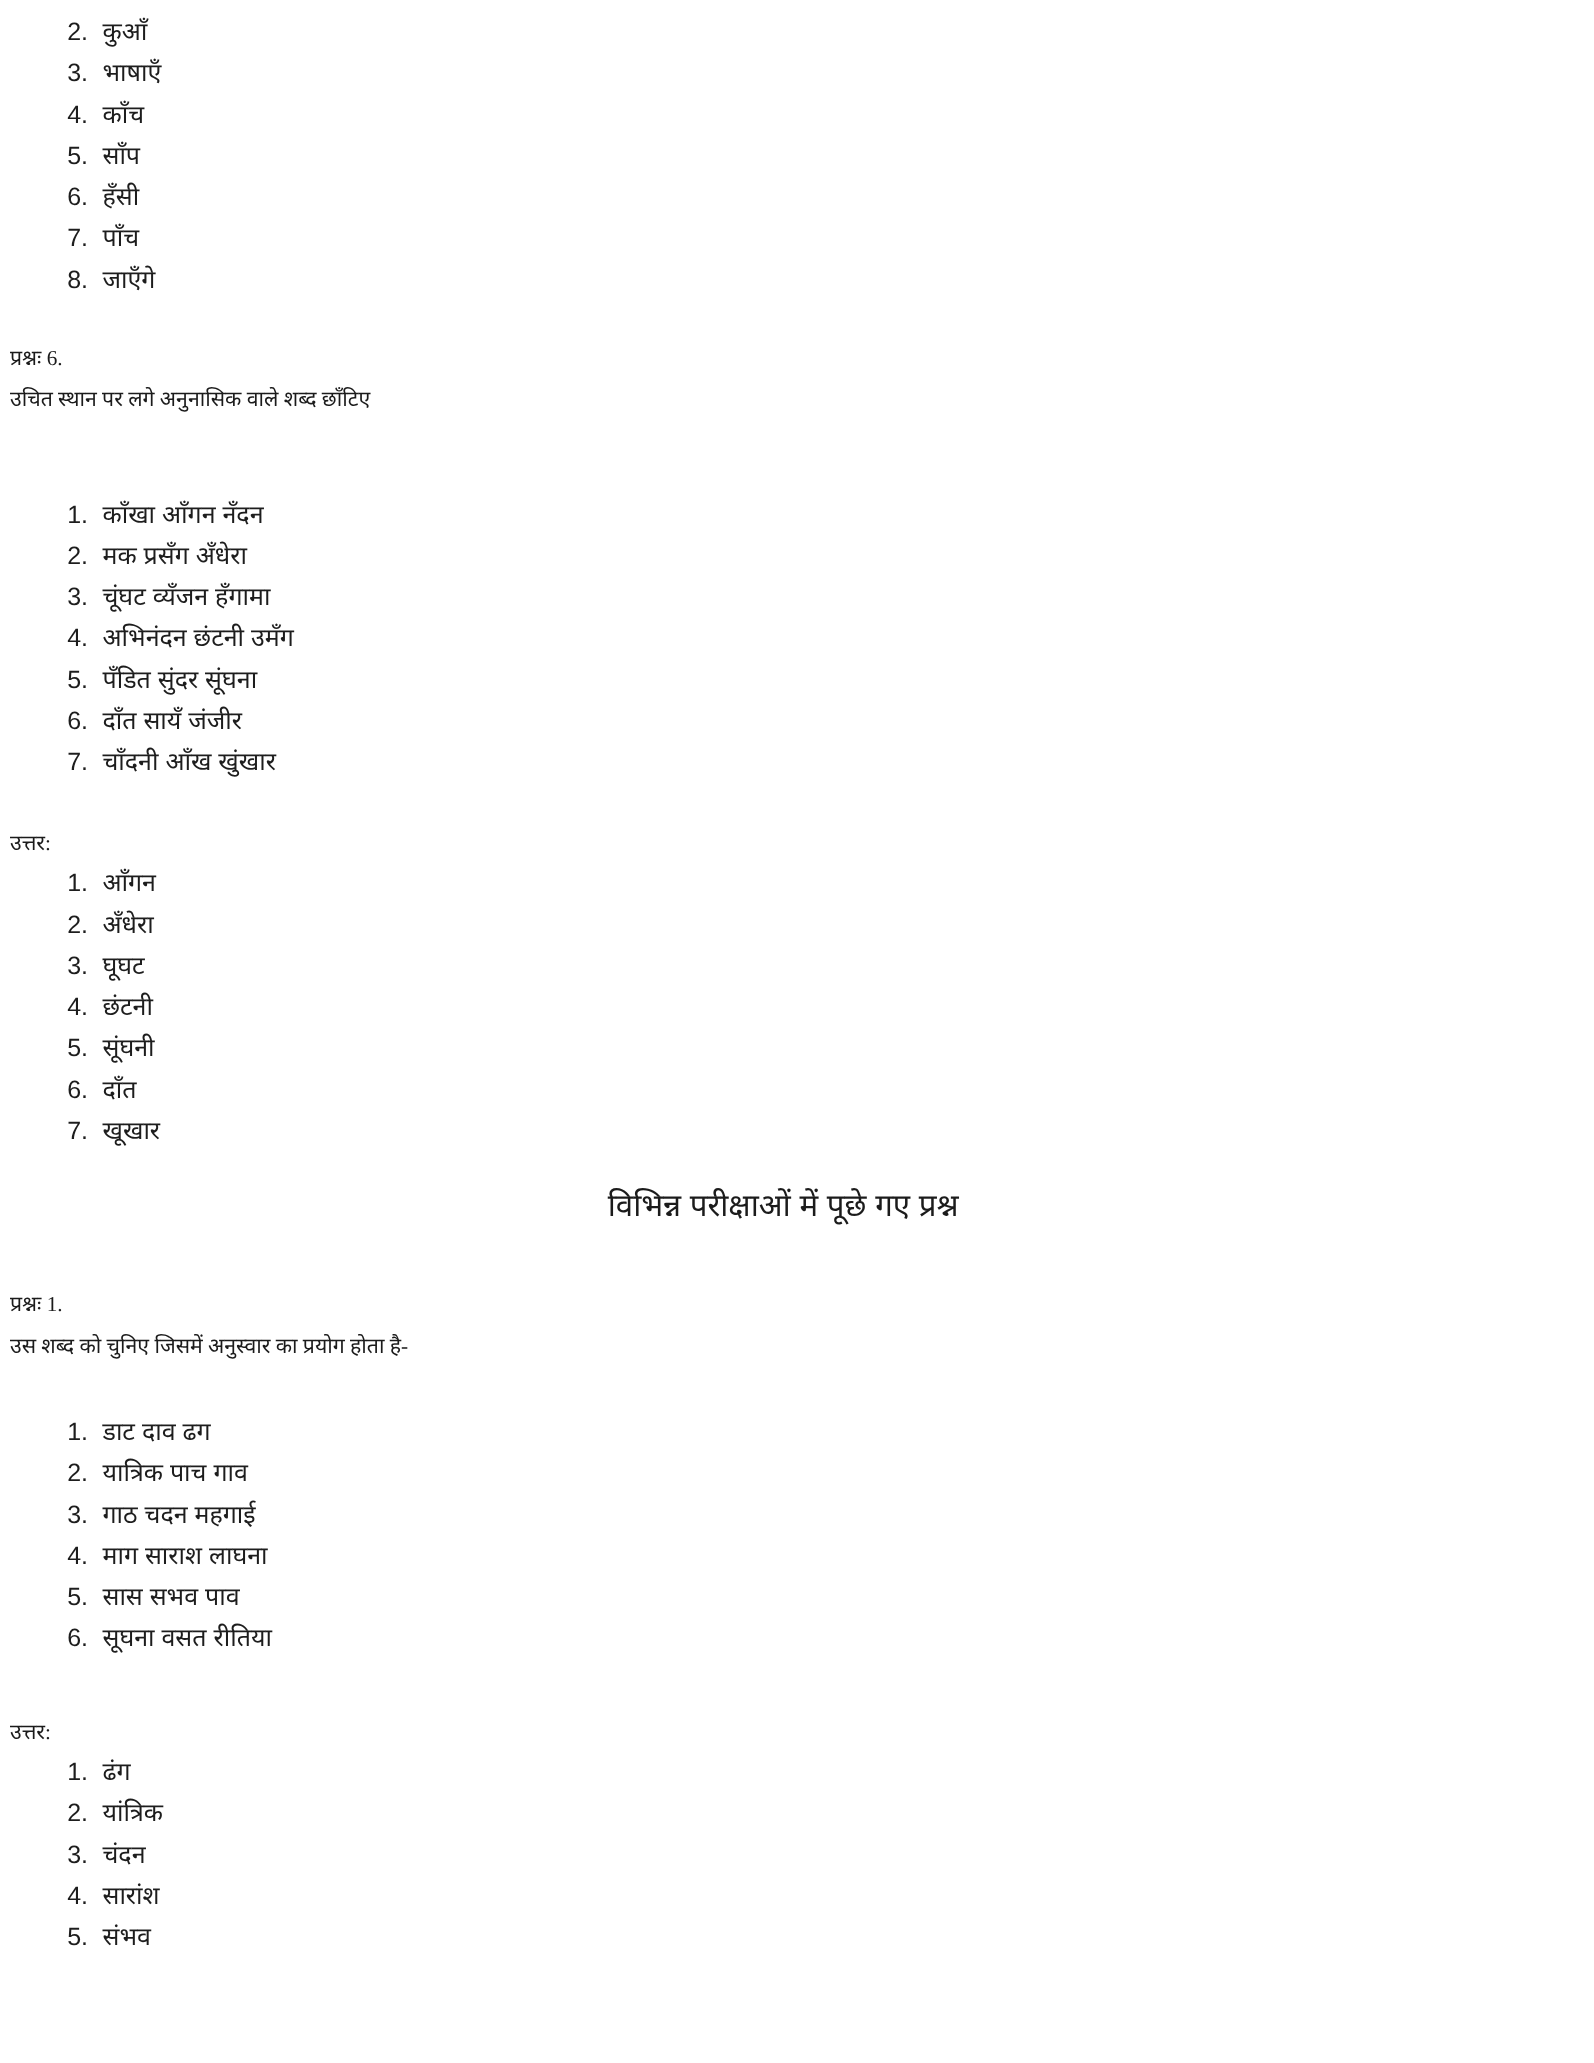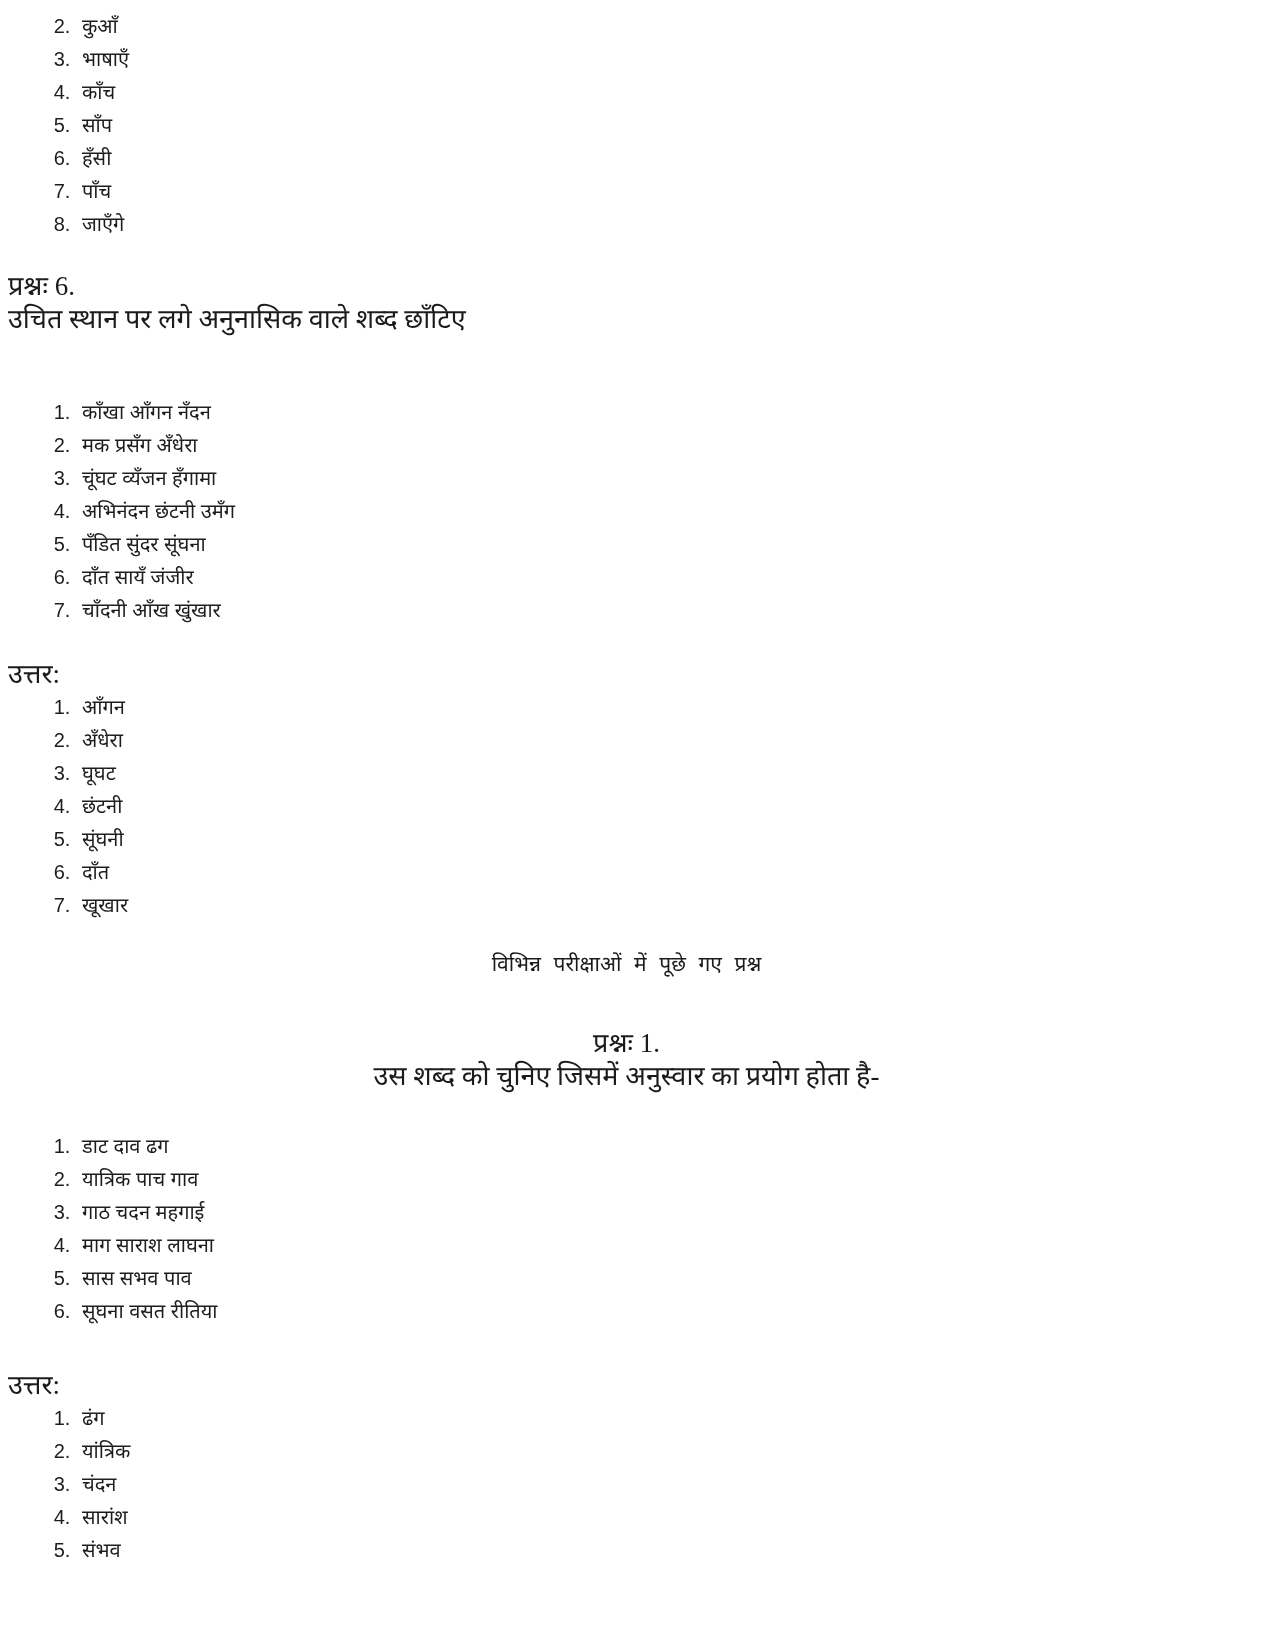--- a/index.html
+++ b/index.html
@@ -24,42 +24,42 @@
     list-style: decimal outside;
   }
   ol.word-list li {
     font-size: 20px;
     line-height: 33px;
     color: #1d1d1d;
     padding-left: 6px;
   }
   .q-label, .q-text, .ans-label {
     font-family: "Liberation Serif", serif;
-    font-size: 27px;
+    font-size: 17px;
     line-height: 33px;
     margin: 0;
     color: #1b1b1b;
   }
   .section-heading {
-    font-family: Liberation Mono, monospace;
-    font-size: 21px;
+    font-family: Liberation Sans, sans-serif;
+    font-size: 25px;
     line-height: 33px;
     margin: 0;
     text-align: center;
     color: #1b1b1b;
     font-weight: normal;
   }
   
   #list-top        { margin-top: 0; }
   #q6-block        { margin-top: 29px; }
   #q6-options      { margin-top: 60px; }
   #q6-ans-label    { margin-top: 31px; }
   #q6-answers      { }
   #section-heading { margin-top: 27px; }
-  #q1-block        { margin-top: 45px; text-align: center; }
+  #q1-block        { margin-top: 45px; }
   #q1-options      { margin-top: 37px; }
   #q1-ans-label    { margin-top: 41px; }
   #q1-answers      { }
 </style>
 </head>
 <body>
 
 <div class="page">
 
   <ol class="word-list" id="list-top" start="2">

